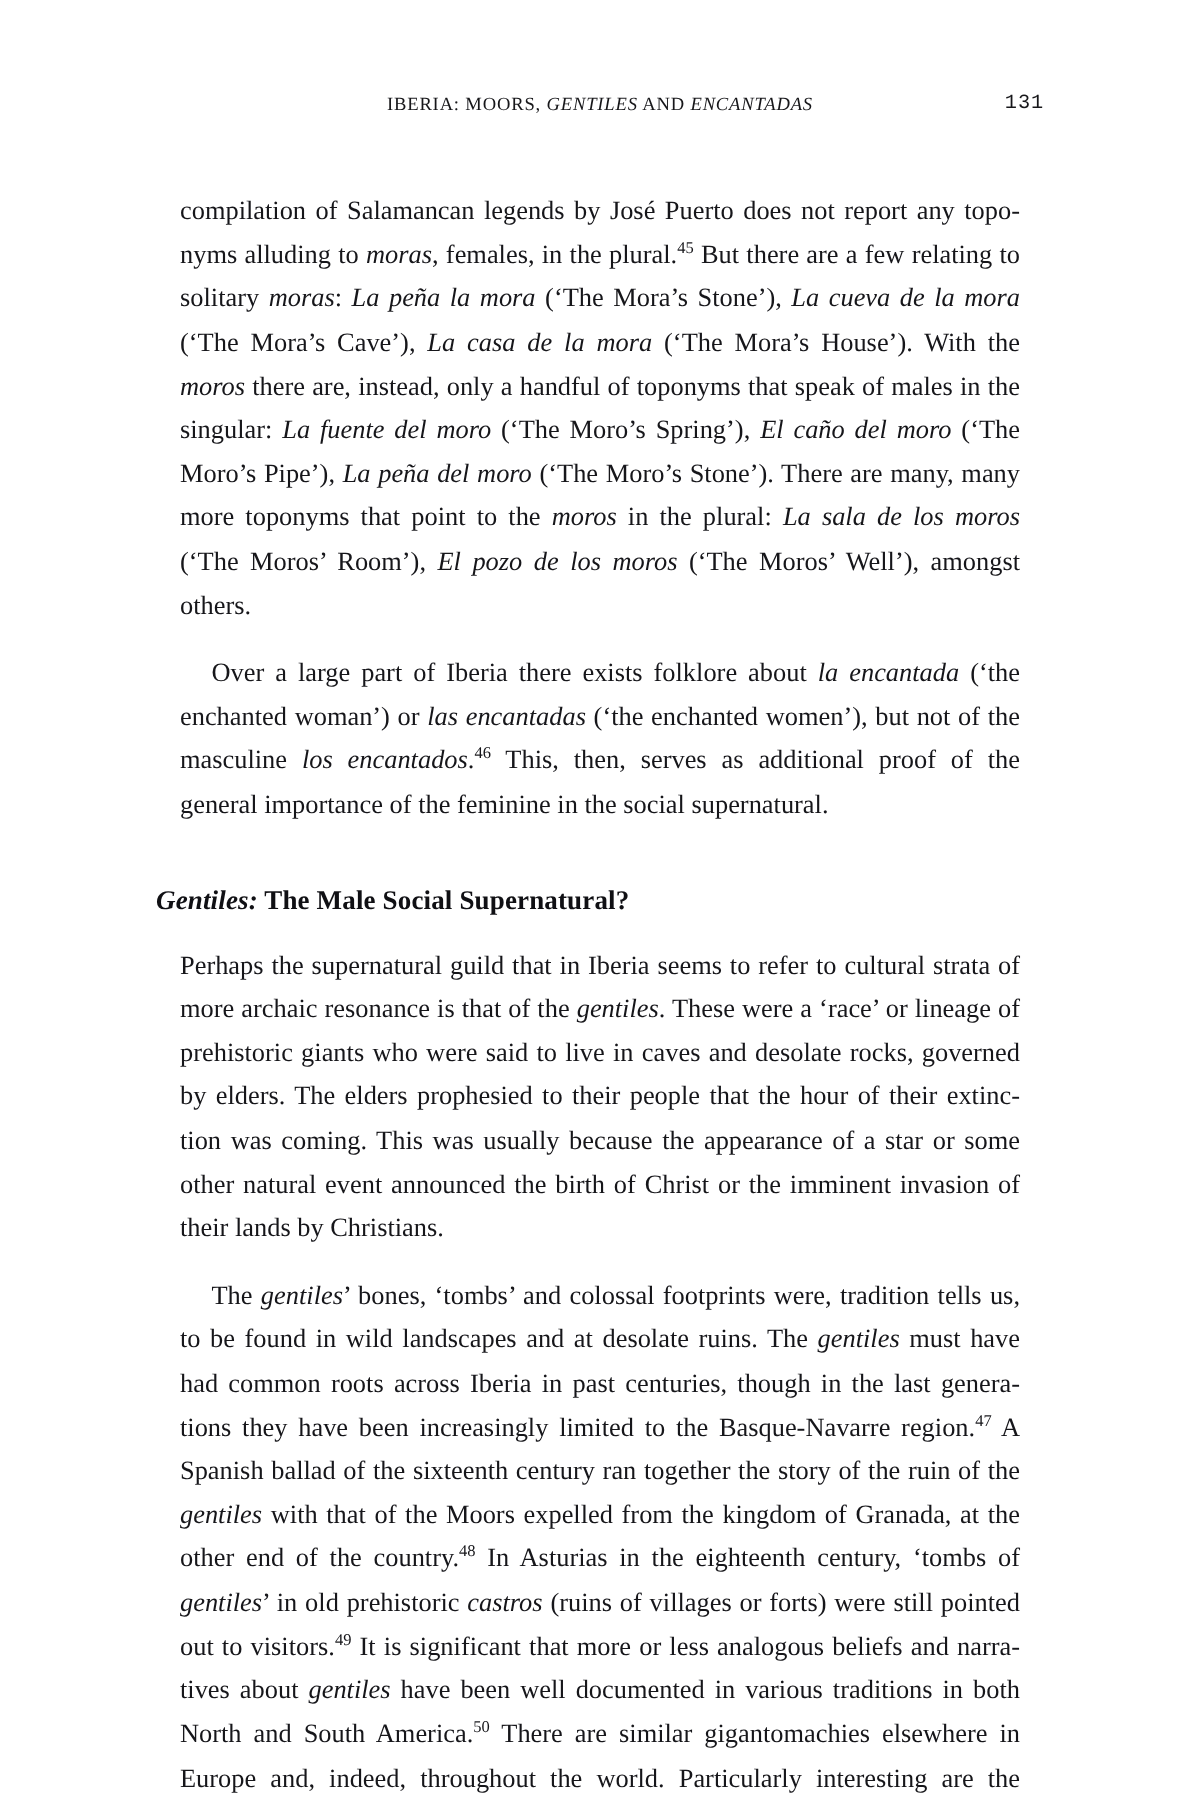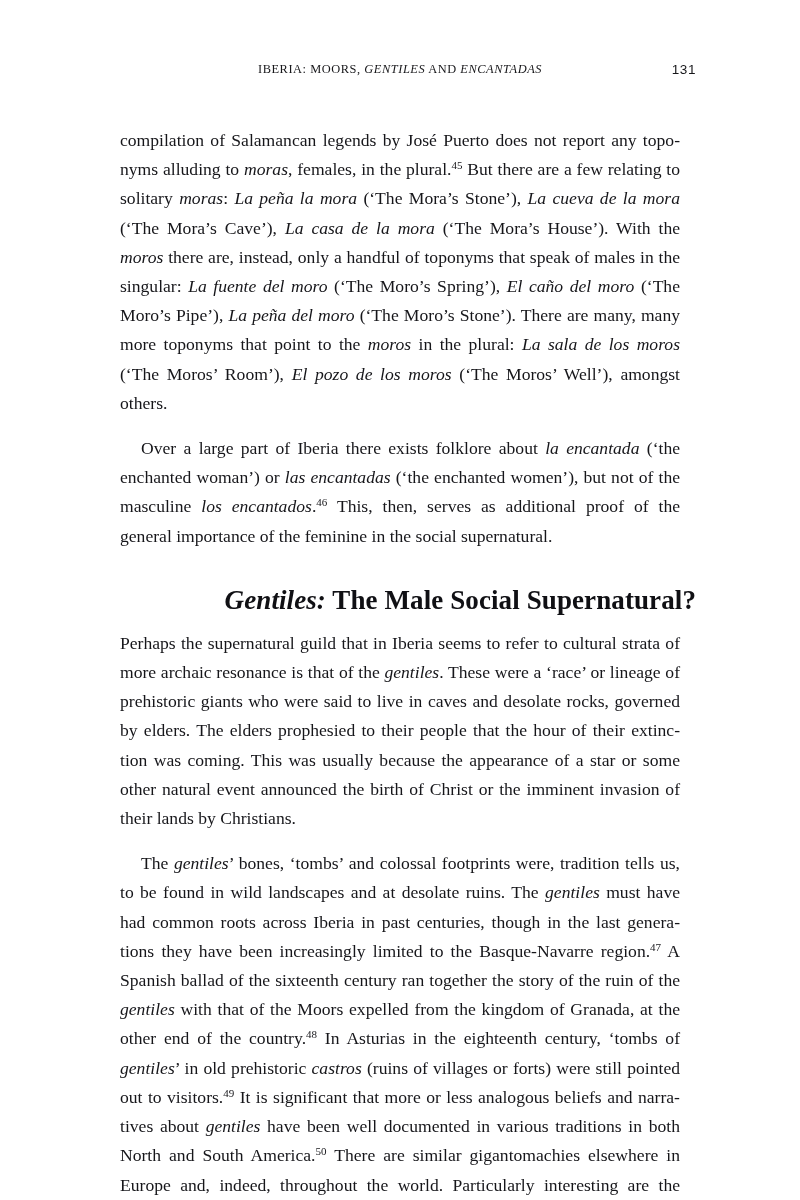--- a/index.html
+++ b/index.html
@@ -38,21 +38,21 @@
     color: #17171a;
     white-space: nowrap;
   }
   .running-head .rh-text .it {
     font-style: italic;
   }
   .folio {
     position: absolute;
     top: 62px;
     right: 104px;
-    font-family: Liberation Sans, sans-serif;
+    font-family: Liberation Mono, monospace;
     font-size: 13.5px;
     letter-spacing: 0.6px;
     color: #17171a;
   }
   .body-col {
     position: absolute;
     top: 110px;
     left: 104px;
     width: 592px;
   }
@@ -72,26 +72,25 @@
     font-style: italic;
   }
   sup.fn {
     font-size: 11px;
     line-height: 0;
     vertical-align: 0.58em;
     font-style: normal;
   }
   h2.section-head {
     margin: 36px 0 14px 0;
-    font-size: 27px;
+    font-size: 18px;
     line-height: 26px;
     font-weight: bold;
     color: #101014;
     letter-spacing: 0.1px;
-    text-align: right;
   }
   h2.section-head .it {
     font-style: italic;
   }
 </style>
 </head>
 <body>
 
 <div class="page">
 

